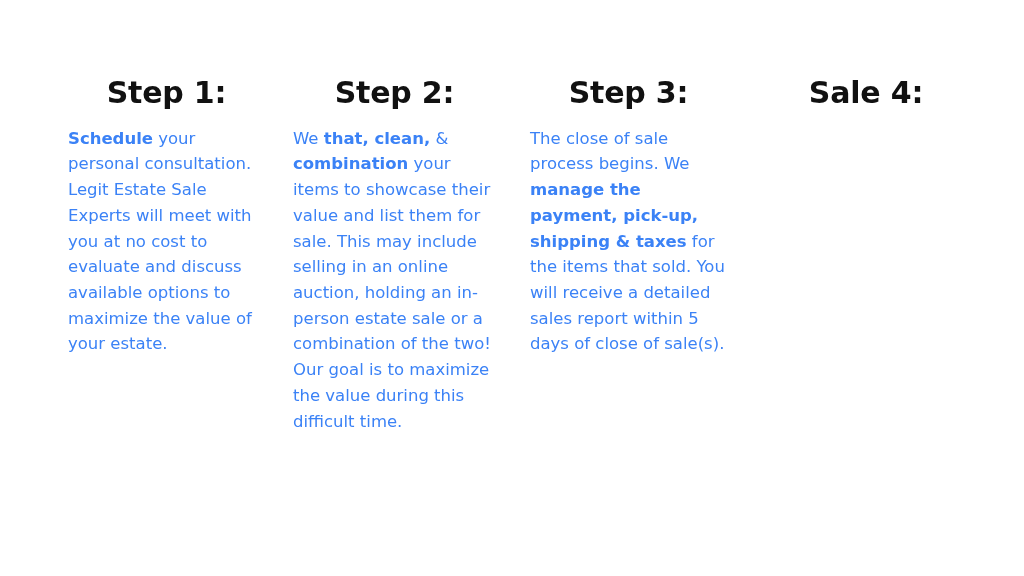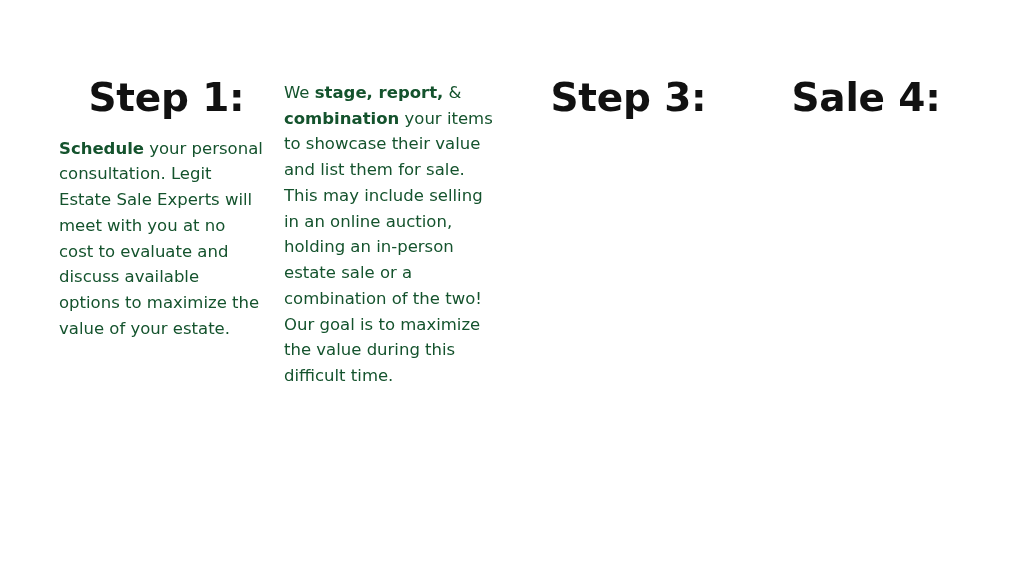--- a/index.html
+++ b/index.html
@@ -32,39 +32,39 @@
   .col {
     box-sizing: border-box;
   }
   .col-1 { width: 225px; padding-right: 12px; }
   .col-2 { width: 237px; padding-right: 12px; }
   .col-3 { width: 235px; padding-right: 12px; }
   .col-4 { width: 228px; padding-right: 0px; }
 
   .step-title {
     font-family: "DejaVu Sans", sans-serif;
-    font-size: 39px;
+    font-size: 30px;
     font-weight: bold;
     line-height: 1.12;
     letter-spacing: -0.2px;
     text-align: center;
     color: #111111;
     margin: 0 0 16px 0;
   }
   .col-1 .step-title { margin-left: 10px; }
   .col-2 .step-title { margin-left: 4px; }
   .col-3 .step-title { margin-left: 0px; text-align: center; }
   .col-4 .step-title { margin-left: 0px; }
 
   .step-body {
     font-family: "DejaVu Sans", sans-serif;
     font-size: 16.5px;
     line-height: 1.56;
-    color: #14532d;
-    margin: 4px;
+    color: #3b82f6;
+    margin: 13px;
     text-align: left;
   }
   .col-3 .step-body,
   .col-4 .step-body {
     margin-top: 9px;
   }
   .step-body b {
     font-weight: bold;
   }
 </style>
@@ -73,25 +73,27 @@
 
 <div class="slide">
   <div class="columns">
 
     <div class="col col-1">
       <h2 class="step-title">Step 1:</h2>
       <p class="step-body"><b>Schedule</b><span> your personal consultation.  Legit Estate Sale Experts will meet with you at no cost to evaluate and discuss available options to maximize the value of your estate.</span></p>
     </div>
 
     <div class="col col-2">
-      <p class="step-body"><span>We </span><b>stage, report,</b><span> &amp; </span><b>combination</b><span> your items to showcase their value and list them for sale. This may include selling in an online auction, holding an in-person estate sale or a combination of the two! Our goal is to maximize the value during this difficult time.</span></p>
+      <h2 class="step-title">Step 2:</h2>
+      <p class="step-body"><span>We </span><b>that, clean,</b><span> &amp; </span><b>combination</b><span> your items to showcase their value and list them for sale. This may include selling in an online auction, holding an in-person estate sale or a combination of the two! Our goal is to maximize the value during this difficult time.</span></p>
     </div>
 
     <div class="col col-3">
       <h2 class="step-title">Step 3:</h2>
+      <p class="step-body"><span>The close of sale process begins.  We </span><b>manage the payment, pick-up, shipping &amp; taxes</b><span> for the items that sold.  You will receive a detailed sales report within 5 days of close of sale(s).</span></p>
     </div>
 
     <div class="col col-4">
       <h2 class="step-title">Sale 4:</h2>
     </div>
 
   </div>
 </div>
 
 </body></html>

